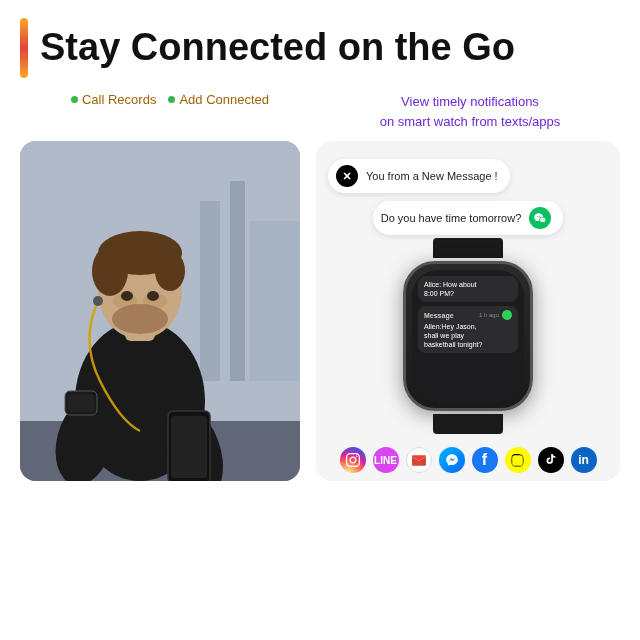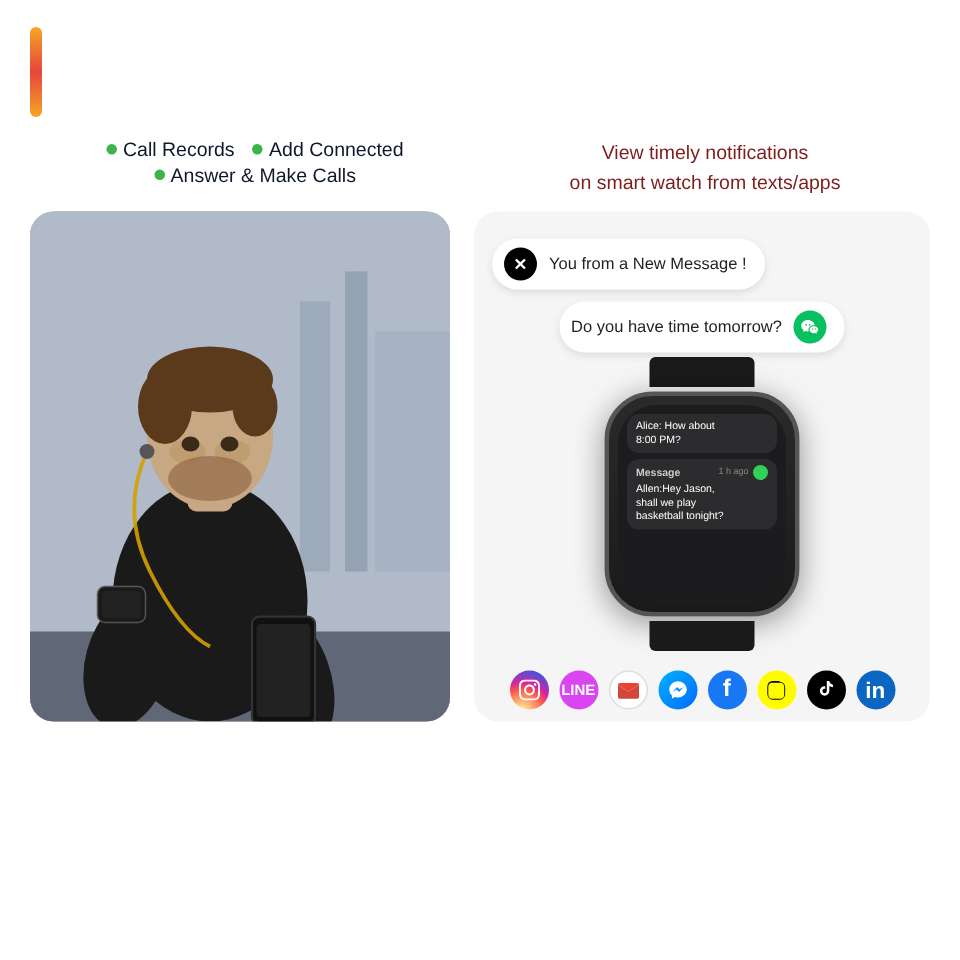--- a/index.html
+++ b/index.html
@@ -51,35 +51,35 @@
     }
     .bullet-list {
       list-style: none;
       display: flex;
       flex-wrap: wrap;
       justify-content: center;
       gap: 2px 12px;
     }
     .bullet-list li {
       font-size: 13px;
-      color: #0f172a;
+      color: #a16207;
       display: flex;
       align-items: center;
       gap: 4px;
     }
     .bullet-dot {
       width: 7px;
       height: 7px;
       background: #3bb54a;
       border-radius: 50%;
       flex-shrink: 0;
     }
     .feature-desc {
       font-size: 13px;
-      color: #7f1d1d;
+      color: #6d28d9;
       line-height: 1.5;
     }
 
     
     .images-row {
       display: flex;
       padding: 0 20px;
       gap: 16px;
       height: 340px;
     }
@@ -264,37 +264,34 @@
     .app-icon.facebook { background: #1877f2; }
     .app-icon.snapchat { background: #fffc00; color: #000; }
     .app-icon.tiktok { background: #000; }
     .app-icon.linkedin { background: #0a66c2; }
   </style>
 </head>
 <body>
 
 <div class="header">
   <div class="accent-bar"></div>
+  <h1 class="main-title">Stay Connected on the Go</h1>
 </div>
 
 <div class="features-row">
   <div class="feature-col">
     <ul class="bullet-list">
       <li>
           <span class="bullet-dot"></span>
           <span>Call Records</span>
         </li>
       <li>
           <span class="bullet-dot"></span>
           <span>Add Connected</span>
         </li>
-      <li style="width:100%;justify-content:center;">
-          <span class="bullet-dot"></span>
-          <span>Answer &amp; Make Calls</span>
-        </li>
     </ul>
   </div>
   <div class="feature-col">
     <div class="feature-desc">
       View timely notifications<br>on smart watch from texts/apps
     </div>
   </div>
 </div>
 
 <div class="images-row">
@@ -418,17 +415,17 @@
             <path d="M12.017 0C8.396 0 7.918.014 7.918.014c-4.296.2-6.694 2.602-6.894 6.894C1.01 7.918 1 8.396 1 12s.01 4.082.024 4.082c.2 4.296 2.598 6.694 6.894 6.894C7.918 22.99 8.396 23 12 23s4.082-.01 4.082-.024c4.302-.2 6.698-2.598 6.894-6.894.014-.004.024-.482.024-4.082s-.01-4.082-.024-4.086c-.196-4.296-2.592-6.69-6.894-6.89C16.082.014 15.604 0 12 0h.017zm0 2.16c3.203 0 3.585.016 4.85.071 3.252.148 4.771 1.691 4.919 4.919.058 1.265.069 1.645.069 4.849 0 3.205-.012 3.584-.069 4.849-.149 3.225-1.664 4.771-4.919 4.919-1.266.058-1.644.07-4.85.07-3.204 0-3.584-.012-4.849-.07-3.26-.149-4.771-1.699-4.919-4.92-.058-1.265-.07-1.644-.07-4.849 0-3.204.013-3.583.07-4.849.149-3.227 1.664-4.771 4.919-4.919 1.266-.057 1.645-.069 4.849-.069z"></path>
           </svg>
       </div>
 
       <div class="app-icon tiktok">
         <svg width="12" height="14" viewBox="0 0 24 28" fill="white">
             <path d="M19.59 6.69a4.83 4.83 0 01-3.77-4.25V2h-3.45v13.67a2.89 2.89 0 01-2.88 2.5 2.89 2.89 0 01-2.89-2.89 2.89 2.89 0 012.89-2.89c.28 0 .54.04.79.1V9.01a6.33 6.33 0 00-.79-.05 6.34 6.34 0 00-6.34 6.34 6.34 6.34 0 006.34 6.34 6.34 6.34 0 006.33-6.34V8.69a8.16 8.16 0 004.77 1.52V6.72a4.85 4.85 0 01-1-.03z"></path>
           </svg>
       </div>
 
-      <div class="app-icon linkedin" style="font-size:15px;font-weight:900;">in</div>
+      <div class="app-icon linkedin" style="font-size:12px;font-weight:900;">in</div>
     </div>
 
   </div>
 </div>
 
 </body></html>

